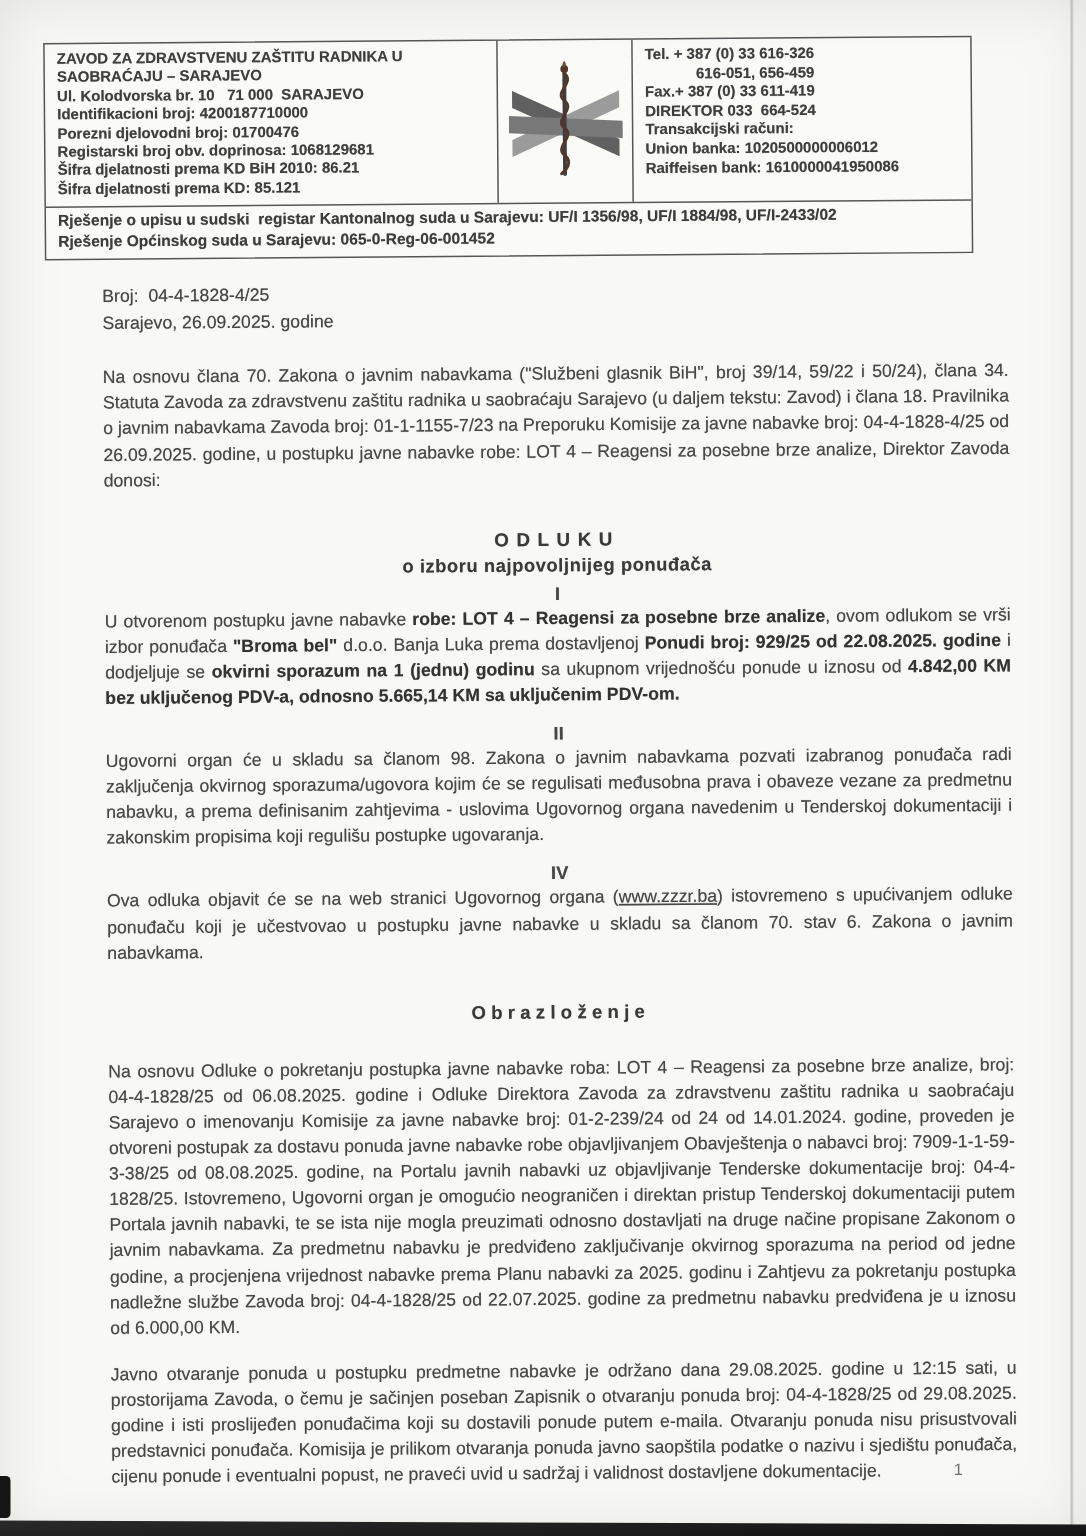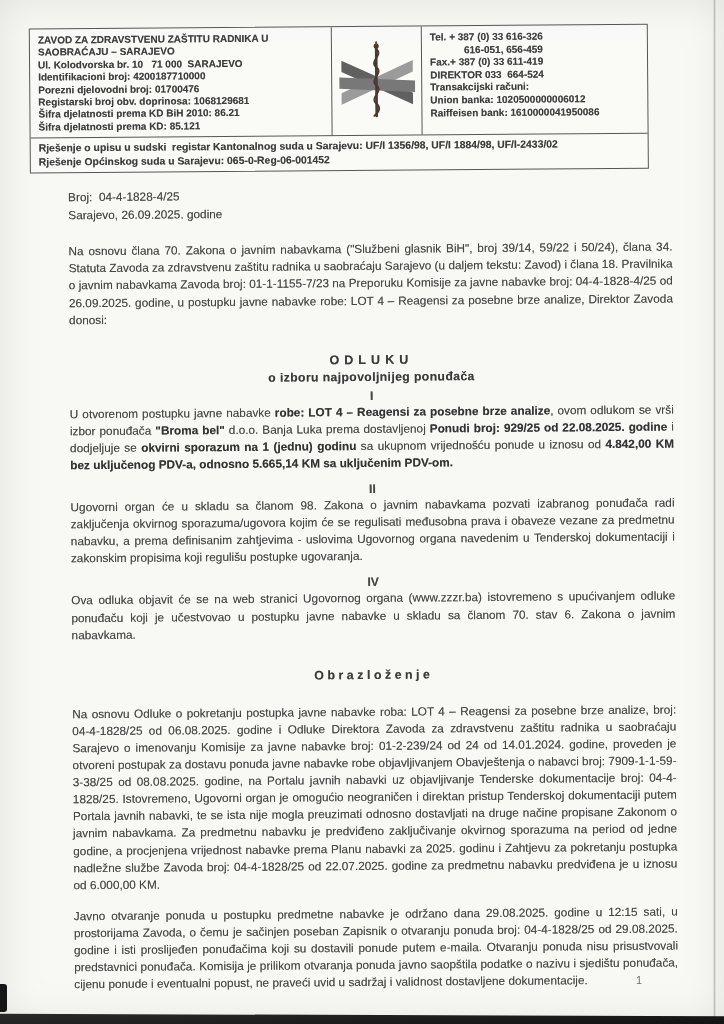--- a/index.html
+++ b/index.html
@@ -123,21 +123,21 @@
     <div class="center decision-title">ODLUKU</div>
     <div class="center decision-subtitle">o izboru najpovoljnijeg ponuđača</div>
 
     <div class="center sec-label">I</div>
     <p class="para sec-para"><span>U otvorenom postupku javne nabavke </span><span class="b" style="font-weight: 700;">robe: LOT 4 – Reagensi za posebne brze analize</span><span>, ovom odlukom se vrši  izbor ponuđača </span><span class="b" style="font-weight: 700;">"Broma bel"</span><span> d.o.o. Banja Luka prema dostavljenoj </span><span class="b" style="font-weight: 700;">Ponudi broj: 929/25 od 22.08.2025. godine</span><span> i dodjeljuje se </span><span class="b" style="font-weight: 700;">okvirni sporazum na 1 (jednu) godinu</span><span> sa ukupnom vrijednošću ponude u iznosu od </span><span class="b" style="font-weight: 700;">4.842,00 KM bez uključenog PDV-a, odnosno 5.665,14 KM sa uključenim PDV-om.</span></p>
 
     <div class="center sec-label gap">II</div>
     <p class="para sec-para"><span>Ugovorni organ će u skladu sa članom 98. Zakona o javnim nabavkama pozvati izabranog ponuđača radi zaključenja okvirnog sporazuma/ugovora kojim će se regulisati međusobna prava i obaveze vezane za predmetnu nabavku, a prema definisanim zahtjevima - uslovima Ugovornog organa navedenim u Tenderskoj dokumentaciji i zakonskim propisima koji regulišu postupke ugovaranja.</span></p>
 
     <div class="center sec-label gap">IV</div>
-    <p class="para sec-para"><span>Ova odluka objavit će se na web stranici Ugovornog organa (</span><span style="">www.zzzr.ba</span><span>) istovremeno s upućivanjem odluke ponuđaču koji je učestvovao u postupku javne nabavke u skladu sa članom 70. stav 6. Zakona o javnim nabavkama.</span></p>
+    <p class="para sec-para"><span>Ova odluka objavit će se na web stranici Ugovornog organa (</span><span style="text-decoration: underline;">www.zzzr.ba</span><span>) istovremeno s upućivanjem odluke ponuđaču koji je učestvovao u postupku javne nabavke u skladu sa članom 70. stav 6. Zakona o javnim nabavkama.</span></p>
 
     <div class="center rationale-title">Obrazloženje</div>
     <p class="para rationale-p1"><span>Na osnovu Odluke o pokretanju postupka javne nabavke roba: LOT 4 – Reagensi za posebne brze analize, broj: 04-4-1828/25 od 06.08.2025. godine i Odluke Direktora Zavoda za zdravstvenu zaštitu radnika u saobraćaju Sarajevo o imenovanju Komisije za javne nabavke broj: 01-2-239/24 od 24 od 14.01.2024. godine, proveden je otvoreni postupak za dostavu ponuda javne nabavke robe objavljivanjem Obavještenja o nabavci broj: 7909-1-1-59-3-38/25 od 08.08.2025. godine, na Portalu javnih nabavki uz objavljivanje Tenderske dokumentacije broj: 04-4-1828/25. Istovremeno, Ugovorni organ je omogućio neograničen i direktan pristup Tenderskoj dokumentaciji putem Portala javnih nabavki, te se ista nije mogla preuzimati odnosno dostavljati na druge načine propisane Zakonom o javnim nabavkama. Za predmetnu nabavku je predviđeno zaključivanje okvirnog sporazuma na period od jedne godine, a procjenjena vrijednost nabavke prema Planu nabavki za 2025. godinu i Zahtjevu za pokretanju postupka nadležne službe Zavoda broj: 04-4-1828/25 od 22.07.2025. godine za predmetnu nabavku predviđena je u iznosu od 6.000,00 KM.</span></p>
     <p class="para rationale-p2"><span>Javno otvaranje ponuda u postupku predmetne nabavke je održano dana 29.08.2025. godine u 12:15 sati, u prostorijama Zavoda, o čemu je sačinjen poseban Zapisnik o otvaranju ponuda broj: 04-4-1828/25 od 29.08.2025. godine i isti proslijeđen ponuđačima koji su dostavili ponude putem e-maila. Otvaranju ponuda nisu prisustvovali predstavnici ponuđača. Komisija je prilikom otvaranja ponuda javno saopštila podatke o nazivu i sjedištu ponuđača, cijenu ponude i eventualni popust, ne praveći uvid u sadržaj i validnost dostavljene dokumentacije.</span></p>
 
   </div>
 
   <div class="page-number">1</div>
   <div class="page-edge-shadow"></div>
   <div class="scan-artifact"></div>

